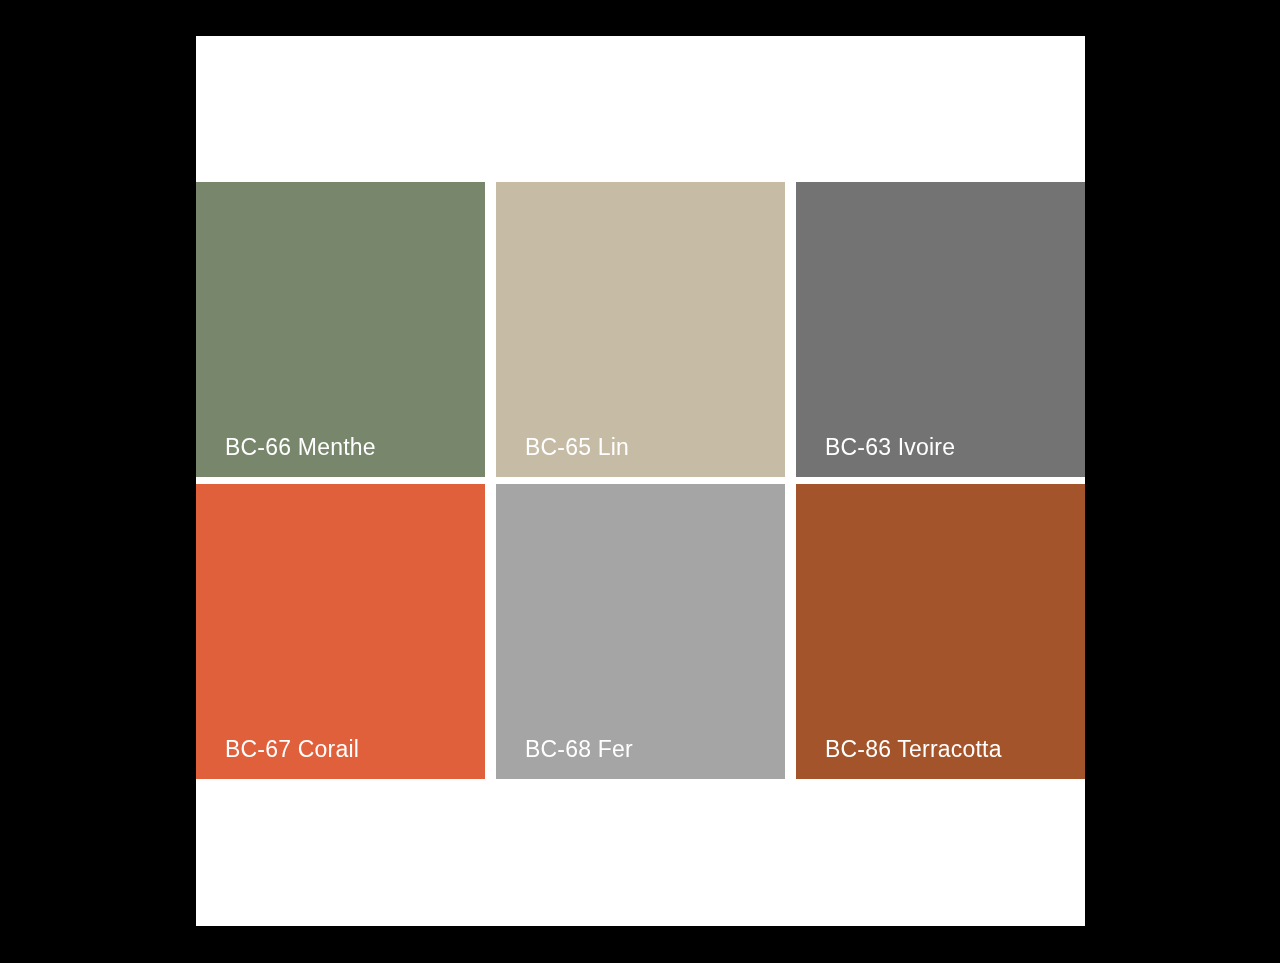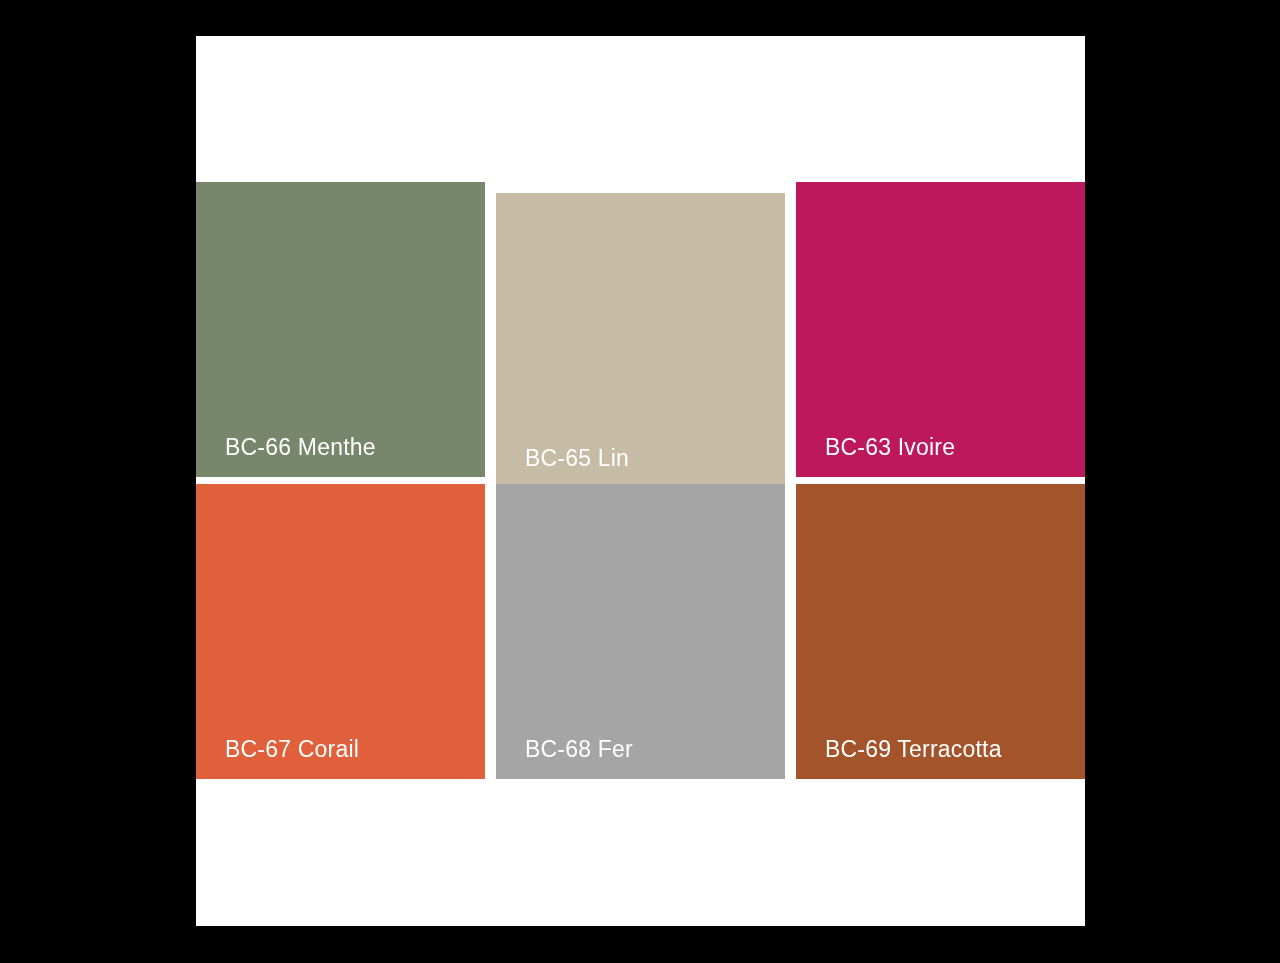--- a/index.html
+++ b/index.html
@@ -71,35 +71,35 @@
 <div id="root" style="background: rgb(0, 0, 0);">
 
   <div class="page" style="background: rgb(255, 255, 255);">
 
     <div class="swatch-grid">
 
       <div class="swatch" style="background-color: rgb(120, 134, 107);">
         <span class="swatch-label" style="color: rgb(255, 255, 255);">BC-66 Menthe</span>
       </div>
 
-      <div class="swatch" style="background-color: rgb(198, 187, 165); margin-top: 11px;">
+      <div class="swatch" style="background-color: rgb(198, 187, 165);">
         <span class="swatch-label" style="color: rgb(255, 255, 255);">BC-65 Lin</span>
       </div>
 
-      <div class="swatch" style="background-color: #be185d;">
+      <div class="swatch" style="background-color: #737373;">
         <span class="swatch-label" style="color: rgb(255, 255, 255);">BC-63 Ivoire</span>
       </div>
 
       <div class="swatch" style="background-color: rgb(224, 96, 60); text-align: right;">
         <span class="swatch-label" style="color: rgb(255, 255, 255);">BC-67 Corail</span>
       </div>
 
       <div class="swatch" style="background-color: rgb(165, 165, 165); text-align: center;">
         <span class="swatch-label" style="color: rgb(255, 255, 255);">BC-68 Fer</span>
       </div>
 
       <div class="swatch" style="background-color: rgb(163, 84, 42);">
-        <span class="swatch-label" style="color: rgb(255, 255, 255);">BC-69 Terracotta</span>
+        <span class="swatch-label" style="color: rgb(255, 255, 255);">BC-86 Terracotta</span>
       </div>
 
     </div>
   </div>
 </div>
 
 </body></html>

